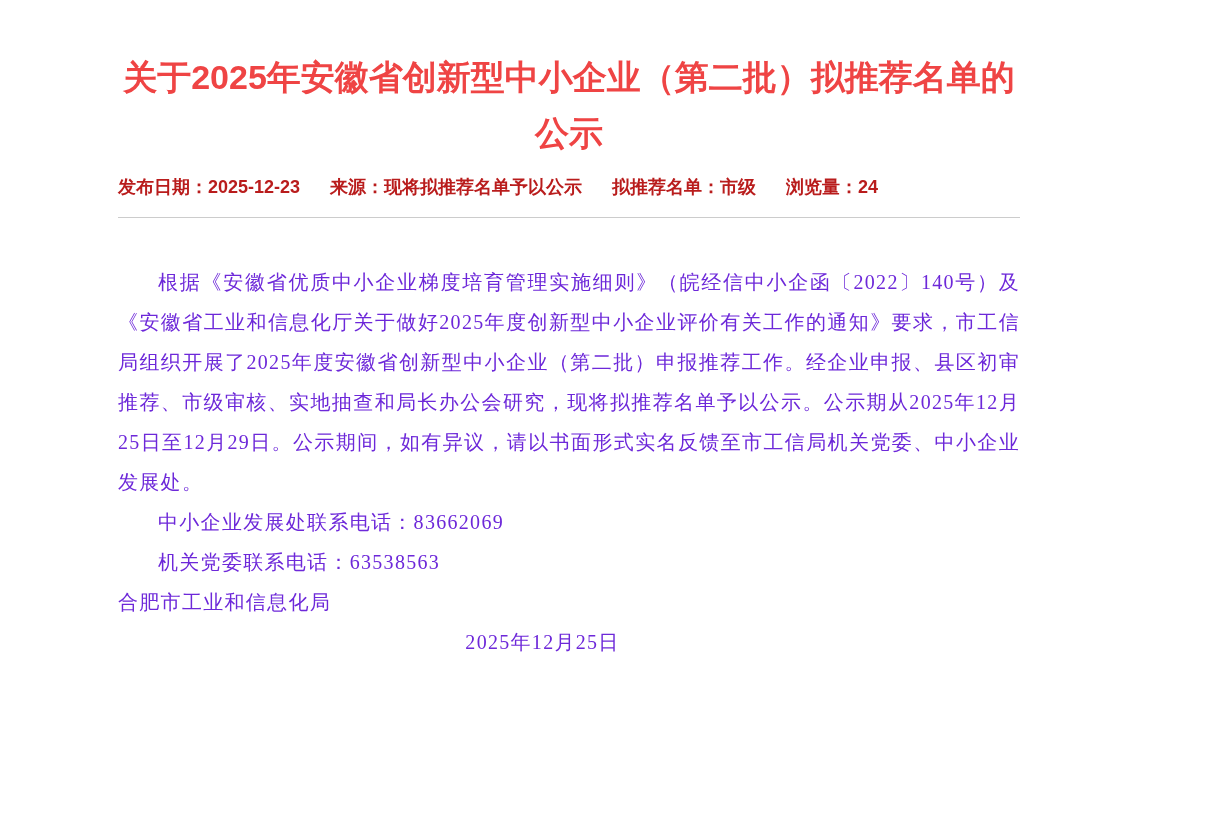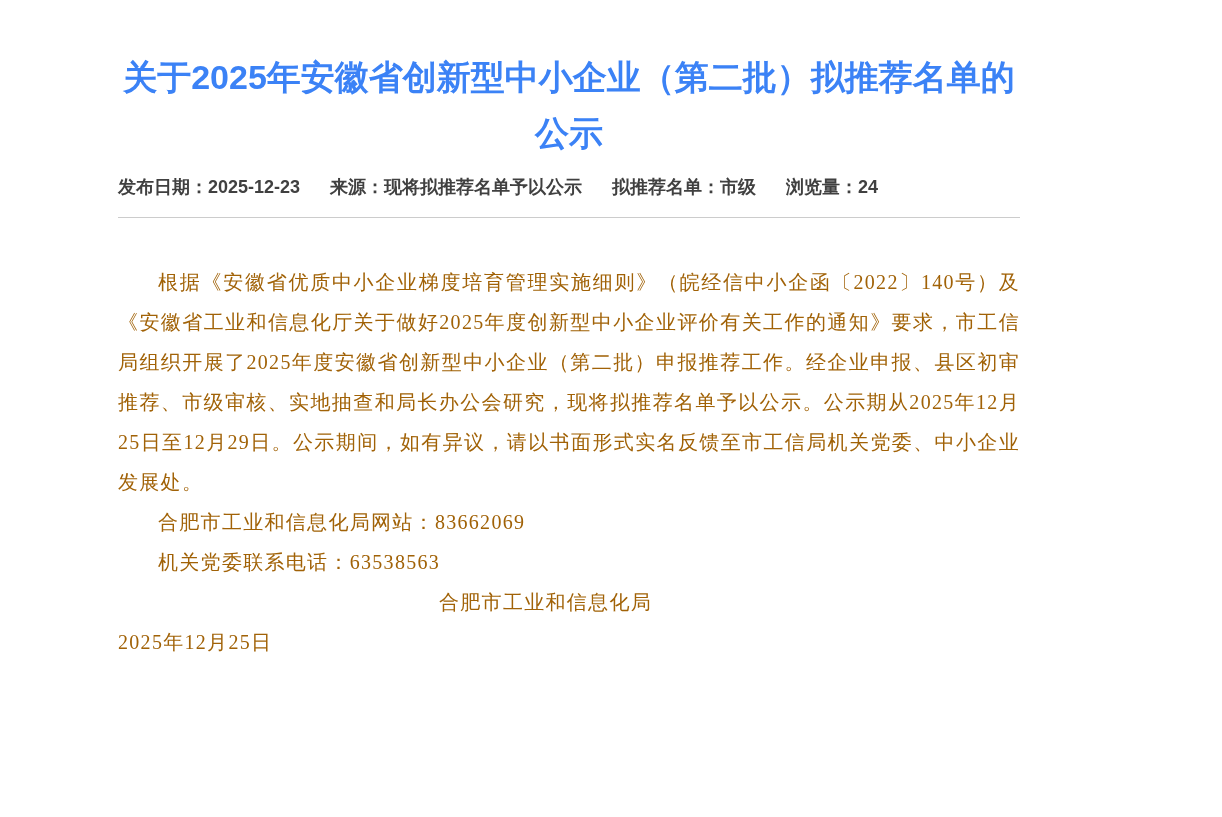--- a/index.html
+++ b/index.html
@@ -21,69 +21,69 @@
     width: 902px;
   }
 
   .doc-title {
     margin: 0;
     padding-top: 49px;
     font-size: 34px;
     line-height: 56px;
     font-weight: bold;
     text-align: center;
-    color: #3b82f6;
+    color: #ef4444;
   }
 
   .meta-row {
     display: flex;
     flex-wrap: nowrap;
     gap: 30px;
     margin-top: 16px;
     font-size: 18px;
     line-height: 20px;
     font-weight: bold;
-    color: #404040;
+    color: #b91c1c;
     white-space: nowrap;
   }
   .meta-item { display: inline-flex; }
 
   .divider {
     margin-top: 20px;
     height: 0;
     border-top: 1px solid #cccccc;
   }
 
   .doc-body {
     margin-top: 44px;
     font-family: "Liberation Serif", "DejaVu Serif", serif;
     font-size: 20px;
     line-height: 40px;
     letter-spacing: 1.3px;
-    color: #a16207;
+    color: #6d28d9;
   }
   .doc-body p {
     margin: 0;
     text-indent: 2em;
   }
   .para-main {
     text-align: justify;
   }
   .attachment-line {
     margin-top: 40px;
     cursor: pointer;
   }
   .sign-org {
     margin-top: 40px;
-    text-align: center;
+    text-align: left;
     text-indent: 0 !important;
     padding-right: 47px;
   }
   .sign-date {
-    text-align: left;
+    text-align: center;
     text-indent: 0 !important;
     padding-right: 53px;
   }
 </style>
 </head>
 <body>
 
 <div class="page">
   <div class="content">
 
@@ -107,21 +107,21 @@
           <span>24</span>
       </span>
     </div>
 
     <div class="divider"></div>
 
     <div class="doc-body">
 
       <p class="para-main">根据《安徽省优质中小企业梯度培育管理实施细则》（皖经信中小企函〔2022〕140号）及《安徽省工业和信息化厅关于做好2025年度创新型中小企业评价有关工作的通知》要求，市工信局组织开展了2025年度安徽省创新型中小企业（第二批）申报推荐工作。经企业申报、县区初审推荐、市级审核、实地抽查和局长办公会研究，现将拟推荐名单予以公示。公示期从2025年12月25日至12月29日。公示期间，如有异议，请以书面形式实名反馈至市工信局机关党委、中小企业发展处。</p>
 
-      <p><span>合肥市工业和信息化局网站：</span><span>83662069</span></p>
+      <p><span>中小企业发展处联系电话：</span><span>83662069</span></p>
 
       <p><span>机关党委联系电话：</span><span>63538563</span></p>
 
 
       <p class="sign-org">合肥市工业和信息化局</p>
 
       <p class="sign-date">2025年12月25日</p>
 
     </div>
   </div>

